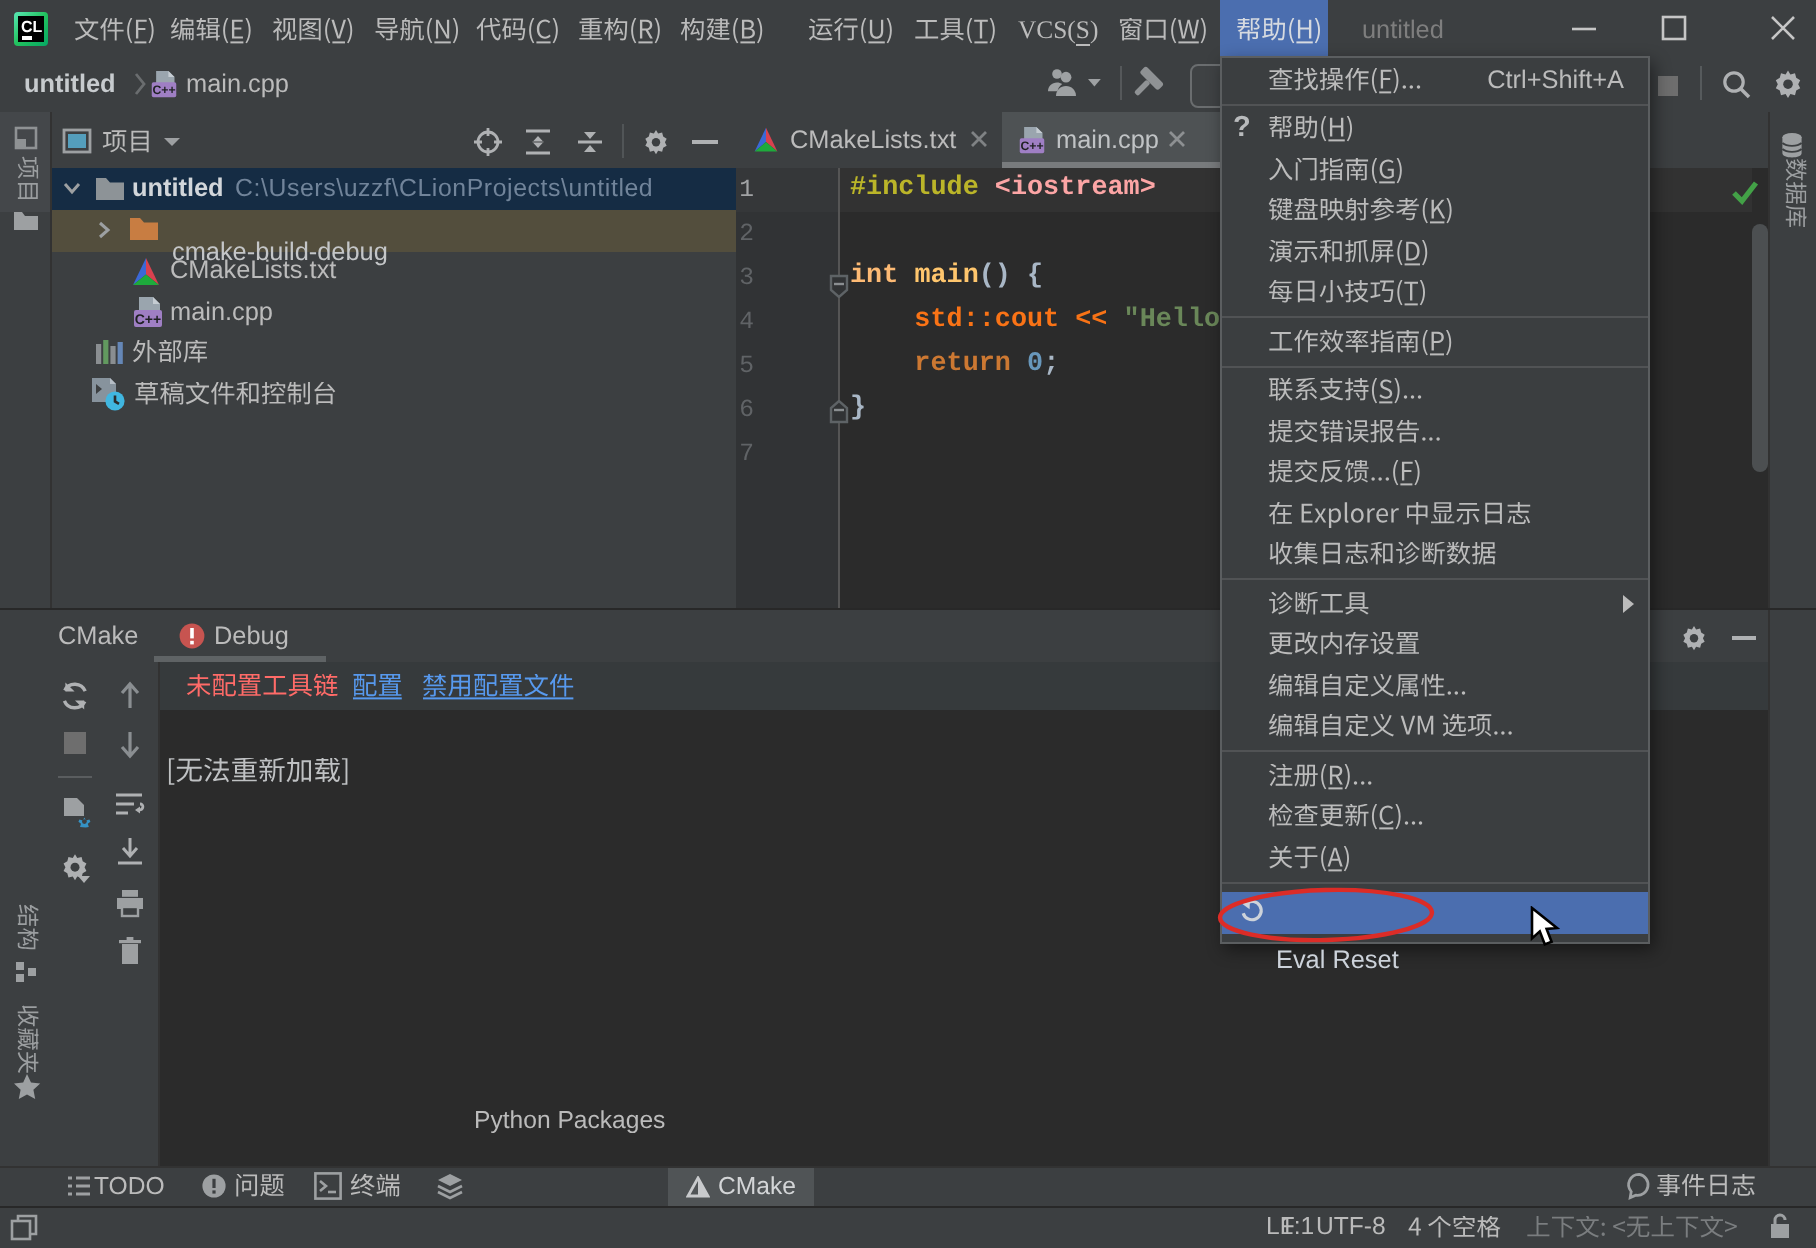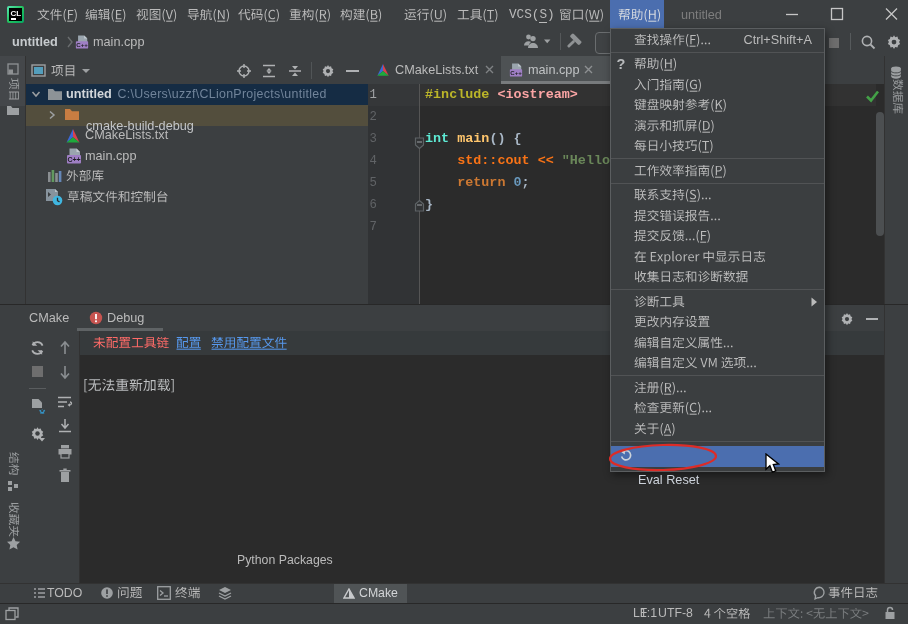--- a/index.html
+++ b/index.html
@@ -129,21 +129,21 @@
     <svg style="position:absolute;left:559.0px;top:8.7px;" width="45.1" height="13.3" viewBox="0 0 45.1 13.3">
       <g fill="#bbbbbb">
         <use href="#g28" transform="translate(0.0,10.2) scale(0.01270,-0.01270)"></use>
         <use href="#g29" transform="translate(12.7,10.2) scale(0.01270,-0.01270)"></use>
         <use href="#g2" transform="translate(25.4,10.2) scale(0.01270,-0.01270)"></use>
         <use href="#g30" transform="translate(29.7,10.2) scale(0.01270,-0.01270)"></use>
         <use href="#g4" transform="translate(40.8,10.2) scale(0.01270,-0.01270)"></use>
       </g>
       <rect x="30.2" y="11.7" width="10.2" height="1" fill="#bbbbbb"></rect>
     </svg>
-    <div style="position:absolute;left:509.0px;top:5.5px;line-height:18px;font-size:12.7px;color:#bbbbbb;font-weight:normal;font-family:Liberation Mono, monospace;white-space:pre;">VCS(<u style="text-decoration:none;border-bottom:1px solid #bbb">S</u>)</div>
+    <div style="position:absolute;left:509.0px;top:5.5px;line-height:18px;font-size:12.7px;color:#bbbbbb;font-weight:normal;font-family:Liberation Serif, serif;white-space:pre;">VCS(<u style="text-decoration:none;border-bottom:1px solid #bbb">S</u>)</div>
     <div style="position:absolute;left:610.0px;top:0.0px;width:54.0px;height:28.0px;background:#4b6eaf;"></div>
     <svg style="position:absolute;left:618.0px;top:8.7px;" width="43.2" height="13.3" viewBox="0 0 43.2 13.3">
       <g fill="#d6dae0">
         <use href="#g31" transform="translate(0.0,10.2) scale(0.01270,-0.01270)"></use>
         <use href="#g32" transform="translate(12.7,10.2) scale(0.01270,-0.01270)"></use>
         <use href="#g2" transform="translate(25.4,10.2) scale(0.01270,-0.01270)"></use>
         <use href="#g33" transform="translate(29.7,10.2) scale(0.01270,-0.01270)"></use>
         <use href="#g4" transform="translate(38.9,10.2) scale(0.01270,-0.01270)"></use>
       </g>
       <rect x="30.2" y="11.7" width="8.2" height="1" fill="#d6dae0"></rect>
@@ -351,21 +351,21 @@
     <div style="position:absolute;right:531.0px;top:218.5px;line-height:17px;font-size:12.3px;color:#606366;font-weight:normal;font-family:'Liberation Mono',monospace;white-space:pre;">7</div>
     <svg style="position:absolute;left:414px;top:136.5px" width="11" height="12" viewBox="0 0 11 12">
 <path d="M1.5 1h8v7l-4 3.5-4-3.5z" fill="#313335" stroke="#5e6366" stroke-width="1.2"></path>
 <path d="M3 5h5" stroke="#8a8e91" stroke-width="1.2"></path>
 </svg>
     <svg style="position:absolute;left:414px;top:199.5px" width="11" height="12" viewBox="0 0 11 12">
 <path d="M1.5 1h8v7l-4 3.5-4-3.5z" fill="#313335" stroke="#5e6366" stroke-width="1.2" transform="rotate(180 5.5 6)"></path>
 <path d="M3 5h5" stroke="#8a8e91" stroke-width="1.2"></path>
 </svg>
     <div style="position:absolute;left:425px;top:86.0px;line-height:18px;font-size:13.4px;font-family:'Liberation Mono',monospace;font-weight:600;white-space:pre;letter-spacing:0.01px"><span style="color:#bbb529">#include</span><span style="color:#a9b7c6"> </span><span style="color:#fca5a5">&lt;iostream&gt;</span></div>
-    <div style="position:absolute;left:425px;top:130.0px;line-height:18px;font-size:13.4px;font-family:'Liberation Mono',monospace;font-weight:600;white-space:pre;letter-spacing:0.01px"><span style="color:#5eead4">int</span><span style="color:#a9b7c6"> </span><span style="color:#ffc66d">main</span><span style="color:#a9b7c6">() {</span></div>
+    <div style="position:absolute;left:425px;top:130.0px;line-height:18px;font-size:13.4px;font-family:'Liberation Mono',monospace;font-weight:600;white-space:pre;letter-spacing:0.01px"><span style="color:#fdba74">int</span><span style="color:#a9b7c6"> </span><span style="color:#ffc66d">main</span><span style="color:#a9b7c6">() {</span></div>
     <div style="position:absolute;left:425px;top:152.0px;line-height:18px;font-size:13.4px;font-family:'Liberation Mono',monospace;font-weight:600;white-space:pre;letter-spacing:0.01px"><span style="color:#f97316">    std::cout &lt;&lt; </span><span style="color:#6a8759">"Hello, World!"</span><span style="color:#a9b7c6"> &lt;&lt; std::endl;</span></div>
     <div style="position:absolute;left:425px;top:174.0px;line-height:18px;font-size:13.4px;font-family:'Liberation Mono',monospace;font-weight:600;white-space:pre;letter-spacing:0.01px"><span style="color:#cc7832">    return</span><span style="color:#a9b7c6"> </span><span style="color:#6897bb">0</span><span style="color:#a9b7c6">;</span></div>
     <div style="position:absolute;left:425px;top:196.0px;line-height:18px;font-size:13.4px;font-family:'Liberation Mono',monospace;font-weight:600;white-space:pre;letter-spacing:0.01px"><span style="color:#a9b7c6">}</span></div>
     <svg style="position:absolute;left:865px;top:89px" width="15" height="14" viewBox="0 0 15 14">
 <path d="M2 7.5l4 4 7-9" stroke="#43a147" stroke-width="2.6" fill="none"></path>
     </svg>
     <div style="position:absolute;left:876.0px;top:112.0px;width:8.0px;height:124.0px;background:#4c4f51;border-radius:4px"></div>
     <svg style="position:absolute;left:890px;top:66px" width="12" height="13" viewBox="0 0 12 13">
 <path d="M1.2 2.6v8c0 1.2 2.1 2.1 4.8 2.1s4.8-0.9 4.8-2.1v-8z" fill="#9da0a2"></path>
 <ellipse cx="6" cy="2.6" rx="4.8" ry="2.1" fill="#9da0a2"></ellipse>

